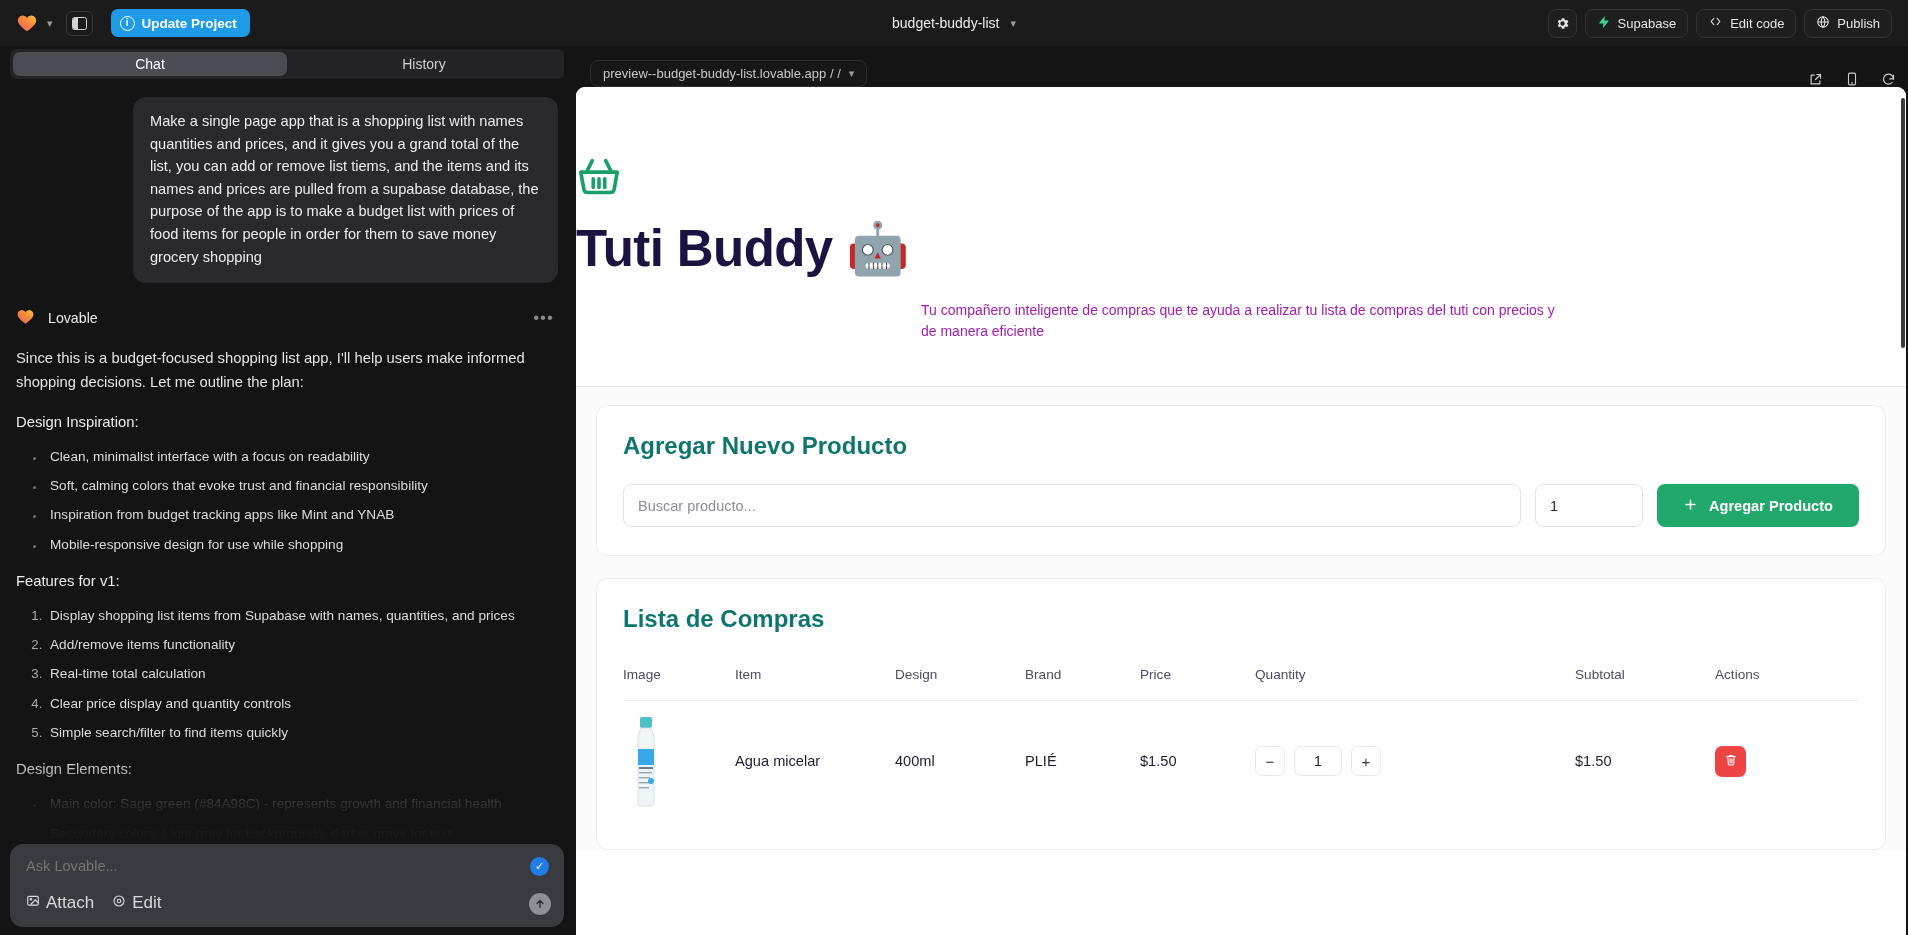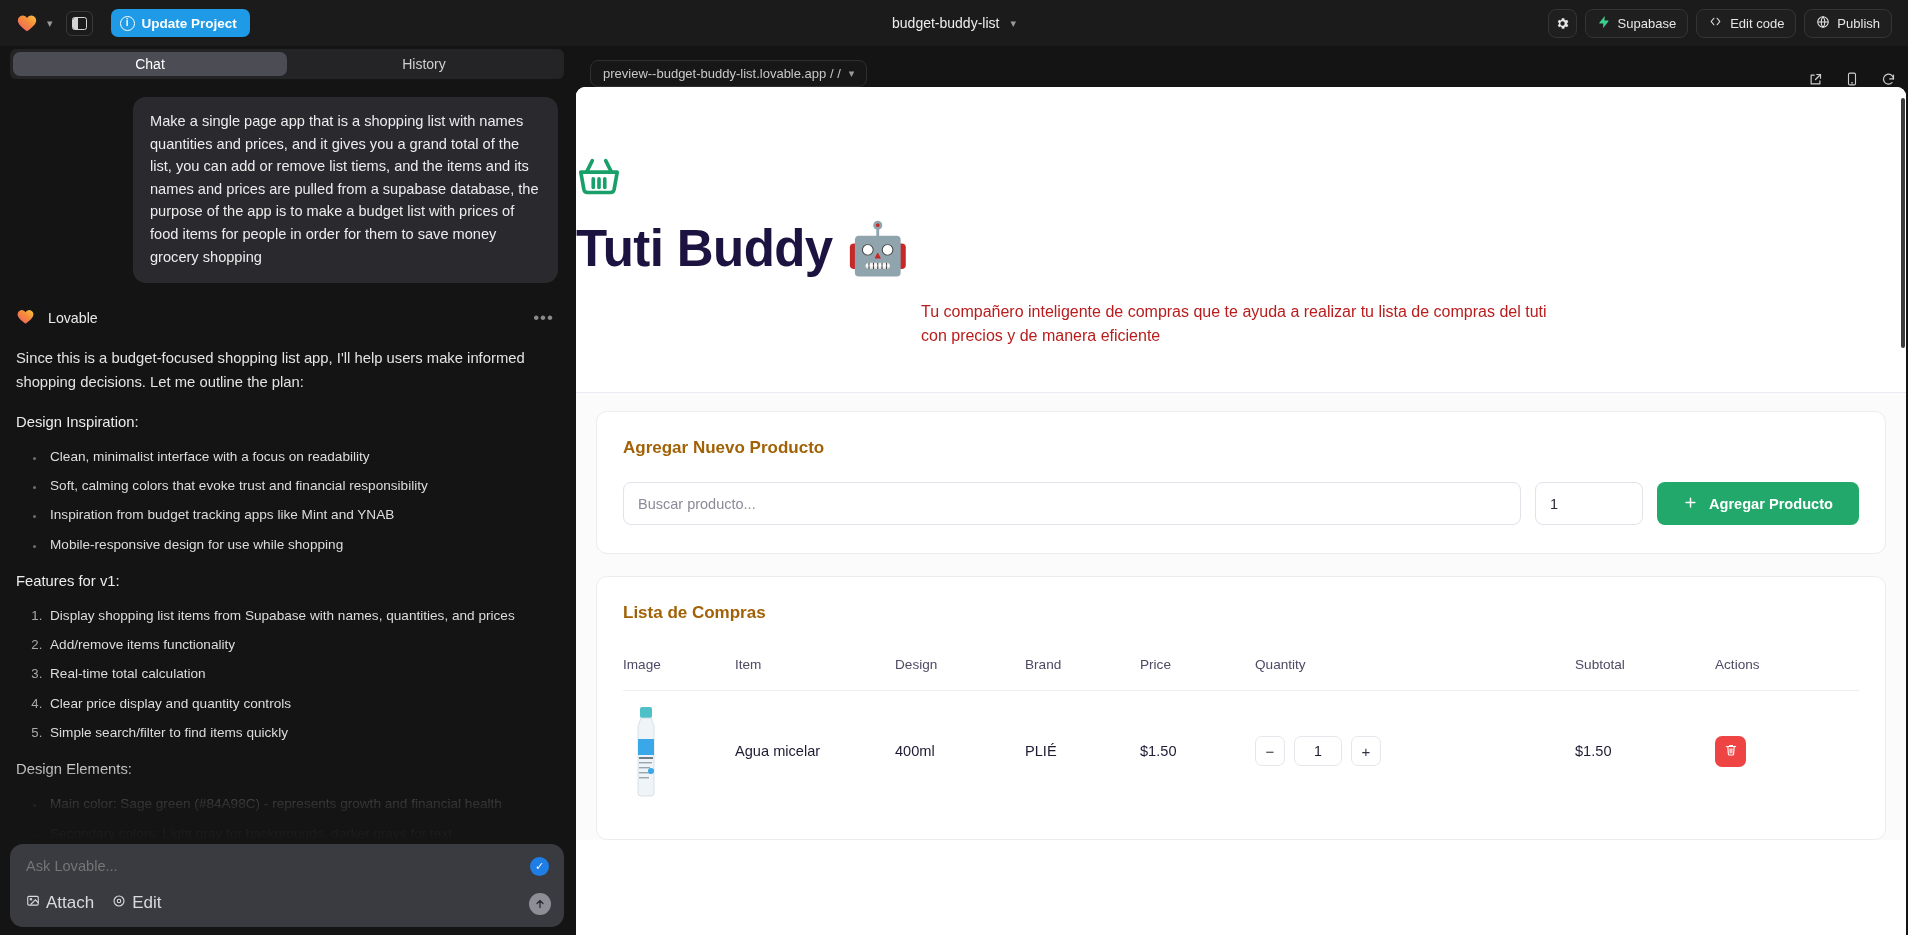--- a/index.html
+++ b/index.html
@@ -171,29 +171,29 @@
   .hero {
     padding: 66px 0 44px 0; text-align: left; background: #ffffff;
     border-bottom: 1px solid #eceaf2;
   }
   .basket { color: #19a06a; display: block; margin: 0 auto 16px auto; }
   .hero h1 {
     font-size: 51px; font-weight: 800; color: #1d1340;
     letter-spacing: -0.6px; margin-bottom: 22px;
   }
   .hero p {
-    color: #b91c1c; font-size: 16px; line-height: 1.5;
+    color: #a21caf; font-size: 14px; line-height: 1.5;
     max-width: 640px; margin: 0 auto;
   }
   .page { background: #fbfbfc; padding: 18px 20px 0 20px; }
   .card {
     background: #fff; border: 1px solid #ececf1; border-radius: 11px;
     padding: 26px 26px 28px 26px; margin-bottom: 22px;
   }
-  .card h2 { font-size: 17px; font-weight: 700; color: #a16207; margin-bottom: 24px; }
+  .card h2 { font-size: 24px; font-weight: 700; color: #0f766e; margin-bottom: 24px; }
   .addrow { display: flex; gap: 14px; align-items: stretch; }
   .inp {
     flex: 1; height: 43px; border: 1px solid #e2e2e9; border-radius: 8px;
     padding: 0 14px; font-size: 14.5px; color: #2c2c38;
     font-family: inherit; outline: none; background: #fff;
   }
   .inp::placeholder { color: #8b8b99; }
   .inp.qty { flex: none; width: 108px; }
   .addbtn {
     background: #21a86a; color: #fff; border: none; border-radius: 8px;

